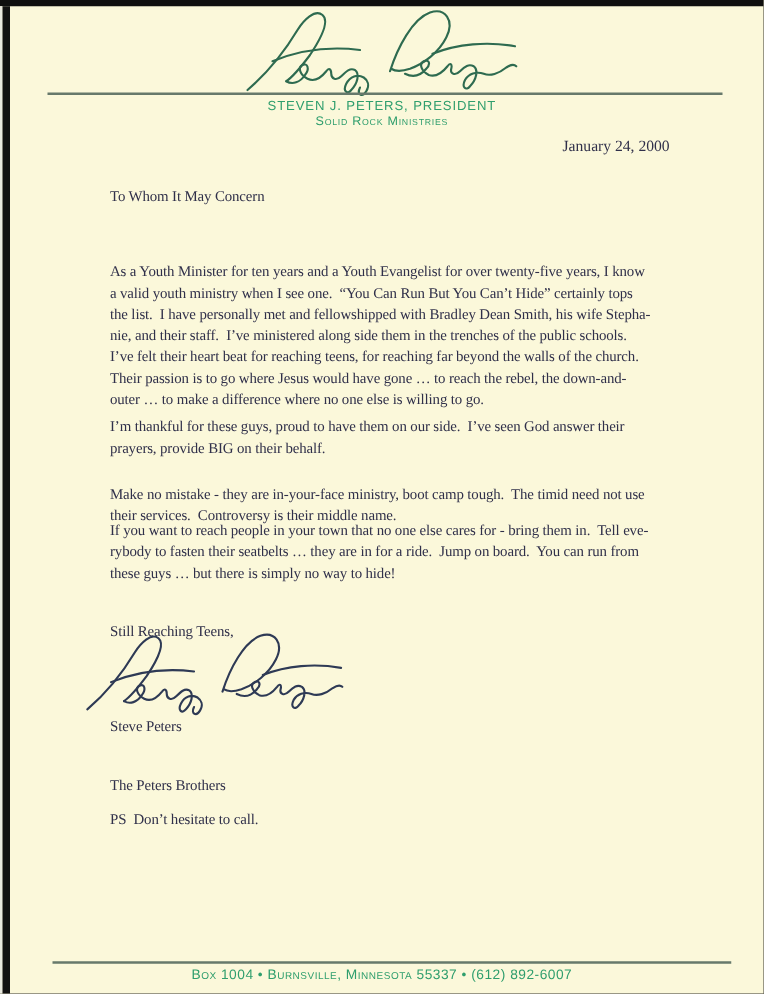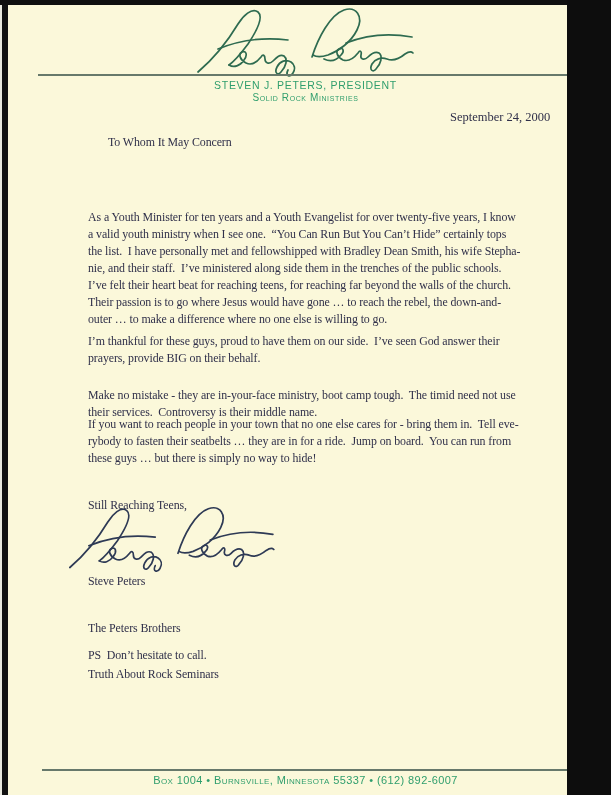--- a/index.html
+++ b/index.html
@@ -1,18 +1,18 @@
 <!DOCTYPE html>
 <html><head>
 <meta charset="utf-8">
 <style>
   html,body{margin:0;padding:0;background:#0d0d0d;}
   .page{
     position:relative;
-    width:567px;height:795px;
+    width:611px;height:795px;
     background:#fbf8da;
     overflow:hidden;
     font-family:"Liberation Serif", serif;
   }
   
   .edge-top{position:absolute;left:0;top:0;width:611px;height:5px;background:#0f0f0f;}
   .edge-left-white{position:absolute;left:0;top:5px;width:2px;height:790px;background:#e9e9df;}
   .edge-left-black{position:absolute;left:2px;top:5px;width:6px;height:790px;background:#121212;}
 
   
@@ -28,21 +28,21 @@
     font-size:10px;letter-spacing:0.6px;color:#2f9e6d;
   }
   .date{position:absolute;left:450px;top:110px;font-size:12.5px;color:#30304a;}
 
   
   .typed{
     position:absolute;left:88px;
     font-size:11.9px;line-height:17px;letter-spacing:-0.1px;
     color:#30304a;white-space:pre;
   }
-  .salutation{top:134px;margin-left:20px;}
+  .salutation{top:149px;}
   .subject{top:182px;}
   .p1{top:209px;}
   .p2{top:277px;}
   .p3{top:333px;}
   .p4{top:375px;margin-top:12px;}
   .p5{top:416px;}
   .closing{top:497px;}
   .signer{top:543px;line-height:15.5px;}
   .ps{top:647px;}
 
@@ -73,21 +73,21 @@
     <path d="M37,61 C42,64 48,62 52,56 C56,51 54,46 50,48 C46,50 48,56 54,59 C60,62 65,58 69,53 C71,50 73,51 73,55 C73,59 77,61 81,57 C85,53 88,50 92,52 C96,55 94,63 89,68 C86,72 82,69 85,63 C88,57 94,55 99,58 C102,60 104,64 101,69 C98,74 93,72 96,66"></path>
     <path d="M120,53 C126,34 138,11 152,6 C164,2 172,12 165,26 C159,38 147,47 136,51 C130,53 124,53 121,51"></path>
     <path d="M132,55 C138,58 144,57 149,51 C153,47 151,43 147,45 C143,47 145,53 151,56 C157,58 162,54 166,49 C168,46 170,47 169,51 C168,55 172,57 176,53 C180,49 183,47 187,49 C191,52 189,60 184,65 C181,69 177,66 180,60 C183,55 189,53 195,55 C200,57 207,55 213,50 C216,48 219,47 221,49"></path>
     <path d="M154,39 C174,31 198,29 220,33"></path>
   </svg>
 
   <div class="lh-rule"></div>
   <div class="lh-name">STEVEN J. PETERS, PRESIDENT</div>
   <div class="lh-org">Solid Rock Ministries</div>
 
-  <div class="date">September 24, 2000</div>
+  <div class="date">January 24, 2000</div>
 
   <div class="typed salutation">To Whom It May Concern</div>
 
   <div class="typed p1">As a Youth Minister for ten years and a Youth Evangelist for over twenty-five years, I know
 a valid youth ministry when I see one.  “You Can Run But You Can’t Hide” certainly tops
 the list.  I have personally met and fellowshipped with Bradley Dean Smith, his wife Stepha-
 nie, and their staff.  I’ve ministered along side them in the trenches of the public schools.</div>
   <div class="typed p2">I’ve felt their heart beat for reaching teens, for reaching far beyond the walls of the church.
 Their passion is to go where Jesus would have gone … to reach the rebel, the down-and-
 outer … to make a difference where no one else is willing to go.</div>
@@ -106,21 +106,20 @@
     <path d="M26,45 C48,36 72,33 96,36"></path>
     <path d="M37,61 C42,64 48,62 52,56 C56,51 54,46 50,48 C46,50 48,56 54,59 C60,62 65,58 69,53 C71,50 73,51 73,55 C73,59 77,61 81,57 C85,53 88,50 92,52 C96,55 94,63 89,68 C86,72 82,69 85,63 C88,57 94,55 99,58 C102,60 104,64 101,69 C98,74 93,72 96,66"></path>
     <path d="M120,53 C126,34 138,11 152,6 C164,2 172,12 165,26 C159,38 147,47 136,51 C130,53 124,53 121,51"></path>
     <path d="M132,55 C138,58 144,57 149,51 C153,47 151,43 147,45 C143,47 145,53 151,56 C157,58 162,54 166,49 C168,46 170,47 169,51 C168,55 172,57 176,53 C180,49 183,47 187,49 C191,52 189,60 184,65 C181,69 177,66 180,60 C183,55 189,53 195,55 C200,57 207,55 213,50 C216,48 219,47 221,49"></path>
     <path d="M154,39 C174,31 198,29 220,33"></path>
   </svg>
 
   <div class="typed signer">
     <div>Steve Peters</div>
     <div>The Peters Brothers</div>
-    <div>Truth About Rock Seminars</div>
   </div>
 
   <div class="typed ps">PS  Don’t hesitate to call.</div>
 
   <div class="ft-rule"></div>
   <div class="ft-text">Box 1004 • Burnsville, Minnesota 55337 • (612) 892-6007</div>
 
   <div class="edge-top"></div>
   <div class="edge-left-white"></div>
   <div class="edge-left-black"></div>

